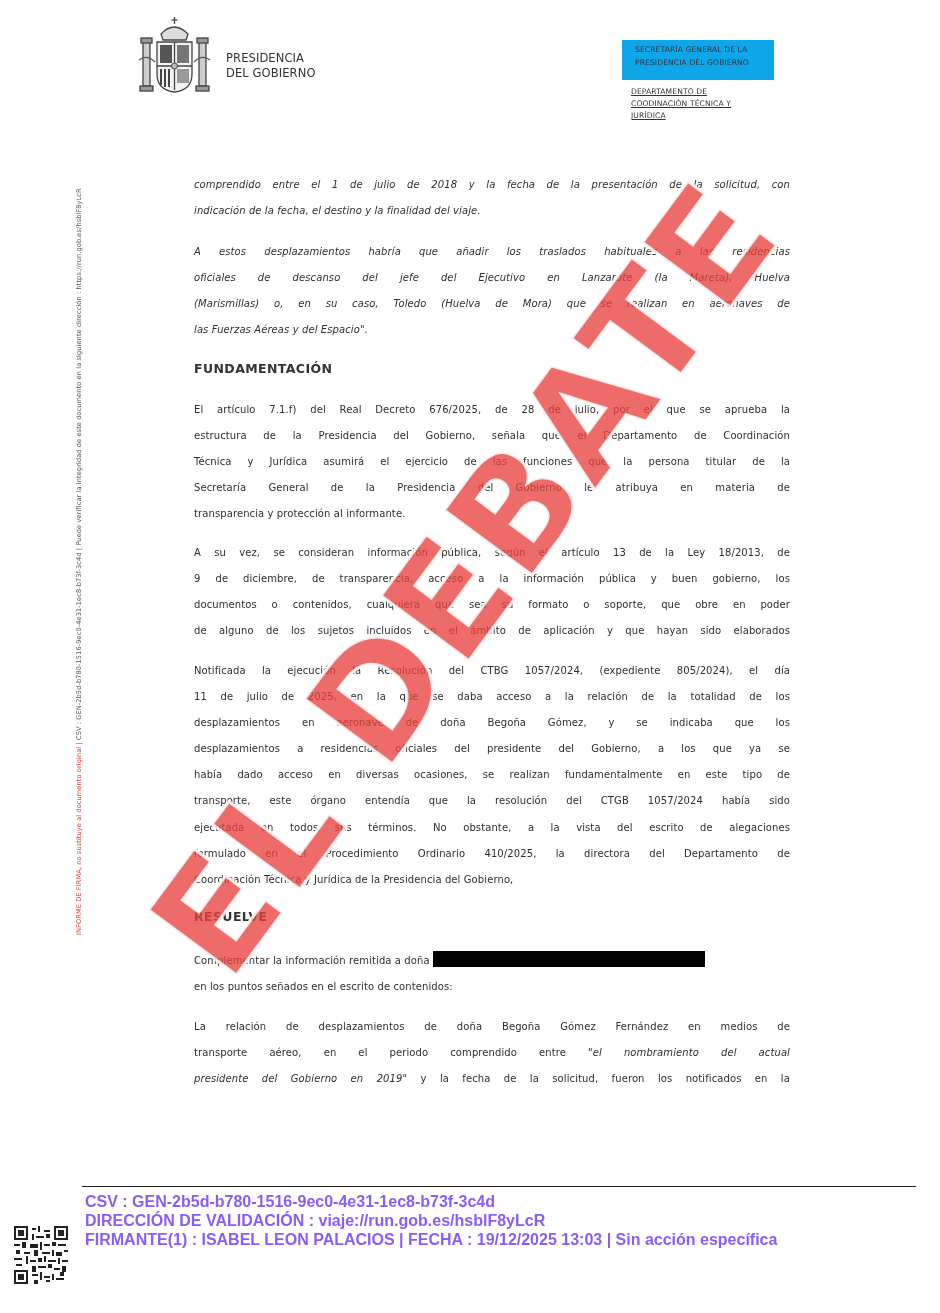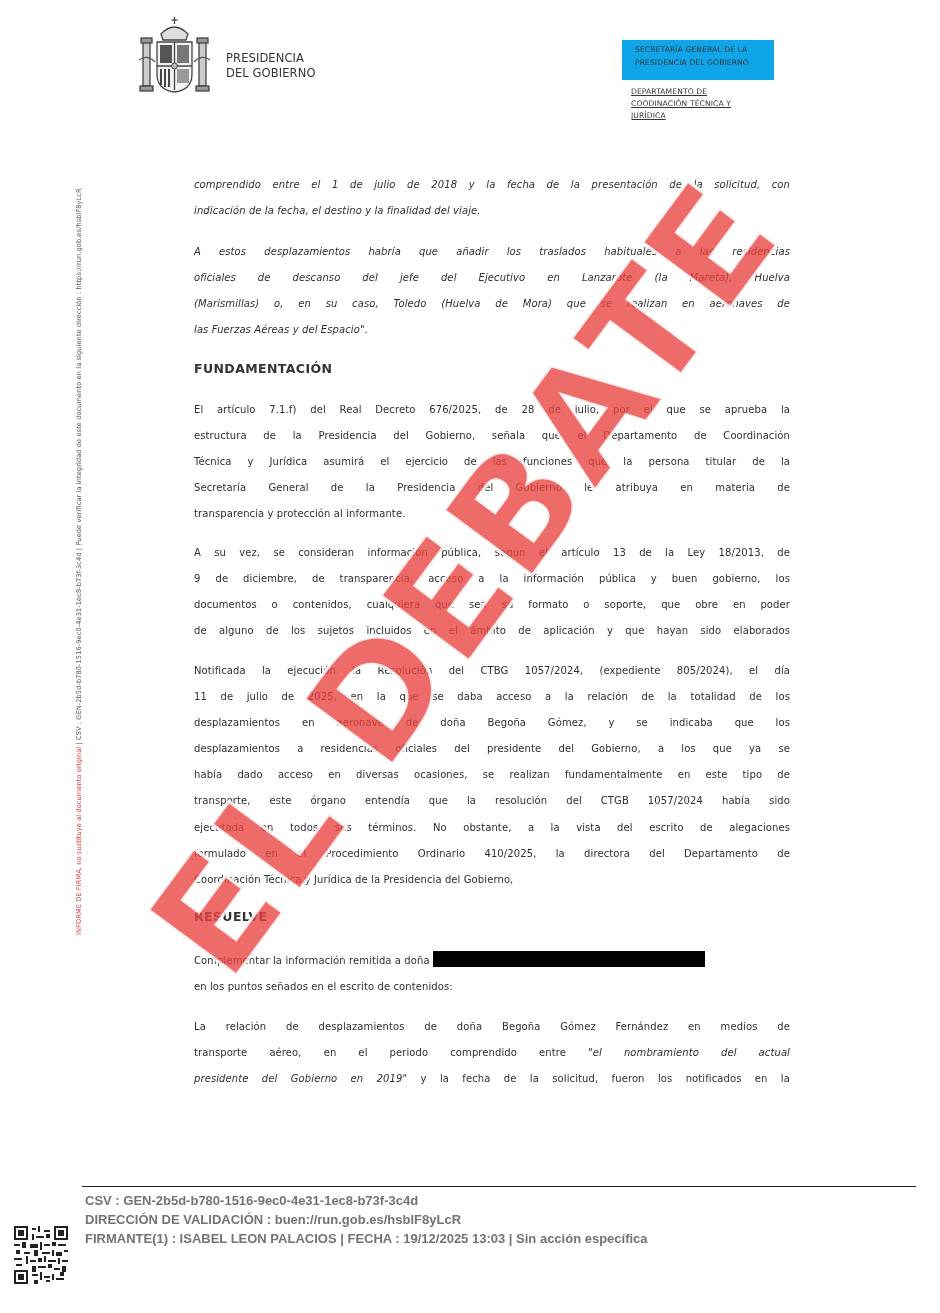--- a/index.html
+++ b/index.html
@@ -30,21 +30,21 @@
     .redact { display: inline-block; width: 272px; height: 16px; background: #000; vertical-align: -3px; }
     .line { display: block; text-align: justify; text-align-last: justify; }
     .line.last { text-align-last: left; }
 
     
     .wm { position: absolute; left: 0; top: 0; width: 940px; height: 1313px; pointer-events: none; }
 
     
     .footer-rule { position: absolute; left: 78px; top: 1186px; width: 834px; height: 1px; background: #222; }
     .qr { position: absolute; left: 10px; top: 1226px; width: 54px; height: 58px; }
-    .csv { position: absolute; left: 81px; font-family: "Liberation Sans", sans-serif; font-weight: bold; font-size: 13px; color: #737373; white-space: nowrap; }
+    .csv { position: absolute; left: 81px; font-family: "Liberation Sans", sans-serif; font-weight: bold; font-size: 16px; color: #8b5cf6; white-space: nowrap; }
   </style>
 </head>
 <body>
 
 <div class="page">
 
   <div class="crest">
     <svg width="75" height="82" viewBox="0 0 75 82">
       <g fill="none" stroke="#444" stroke-width="1.3">
 
@@ -151,21 +151,21 @@
   </div>
 
   <svg class="wm" viewBox="0 0 940 1313">
     <g transform="translate(470,585) rotate(-53.5)">
       <text id="wmtext" x="0" y="0" text-anchor="middle" dominant-baseline="middle" font-family="DejaVu Sans, sans-serif" font-weight="bold" font-size="150" letter-spacing="4" fill="#e8413f" fill-opacity="0.78" stroke="#ffffff" stroke-width="3" stroke-opacity="0.85">EL DEBATE</text>
     </g>
   </svg>
 
   <div class="footer-rule"></div>
   <div class="csv" style="top:1193px">CSV : GEN-2b5d-b780-1516-9ec0-4e31-1ec8-b73f-3c4d</div>
-  <div class="csv" style="top:1212px">DIRECCIÓN DE VALIDACIÓN : buen://run.gob.es/hsblF8yLcR</div>
+  <div class="csv" style="top:1212px">DIRECCIÓN DE VALIDACIÓN : viaje://run.gob.es/hsblF8yLcR</div>
   <div class="csv" style="top:1231px">FIRMANTE(1) : ISABEL LEON PALACIOS | FECHA : 19/12/2025 13:03 | Sin acción específica</div>
 
   <div class="qr">
     <svg width="54" height="58" viewBox="0 0 27 29" shape-rendering="crispEdges">
       <rect width="27" height="29" fill="#fff"></rect>
       <g fill="#222">
         <rect x="0" y="0" width="7" height="7"></rect>
           <rect x="1" y="1" width="5" height="5" fill="#fff"></rect>
           <rect x="2" y="2" width="3" height="3"></rect>
         <rect x="20" y="0" width="7" height="7"></rect>

